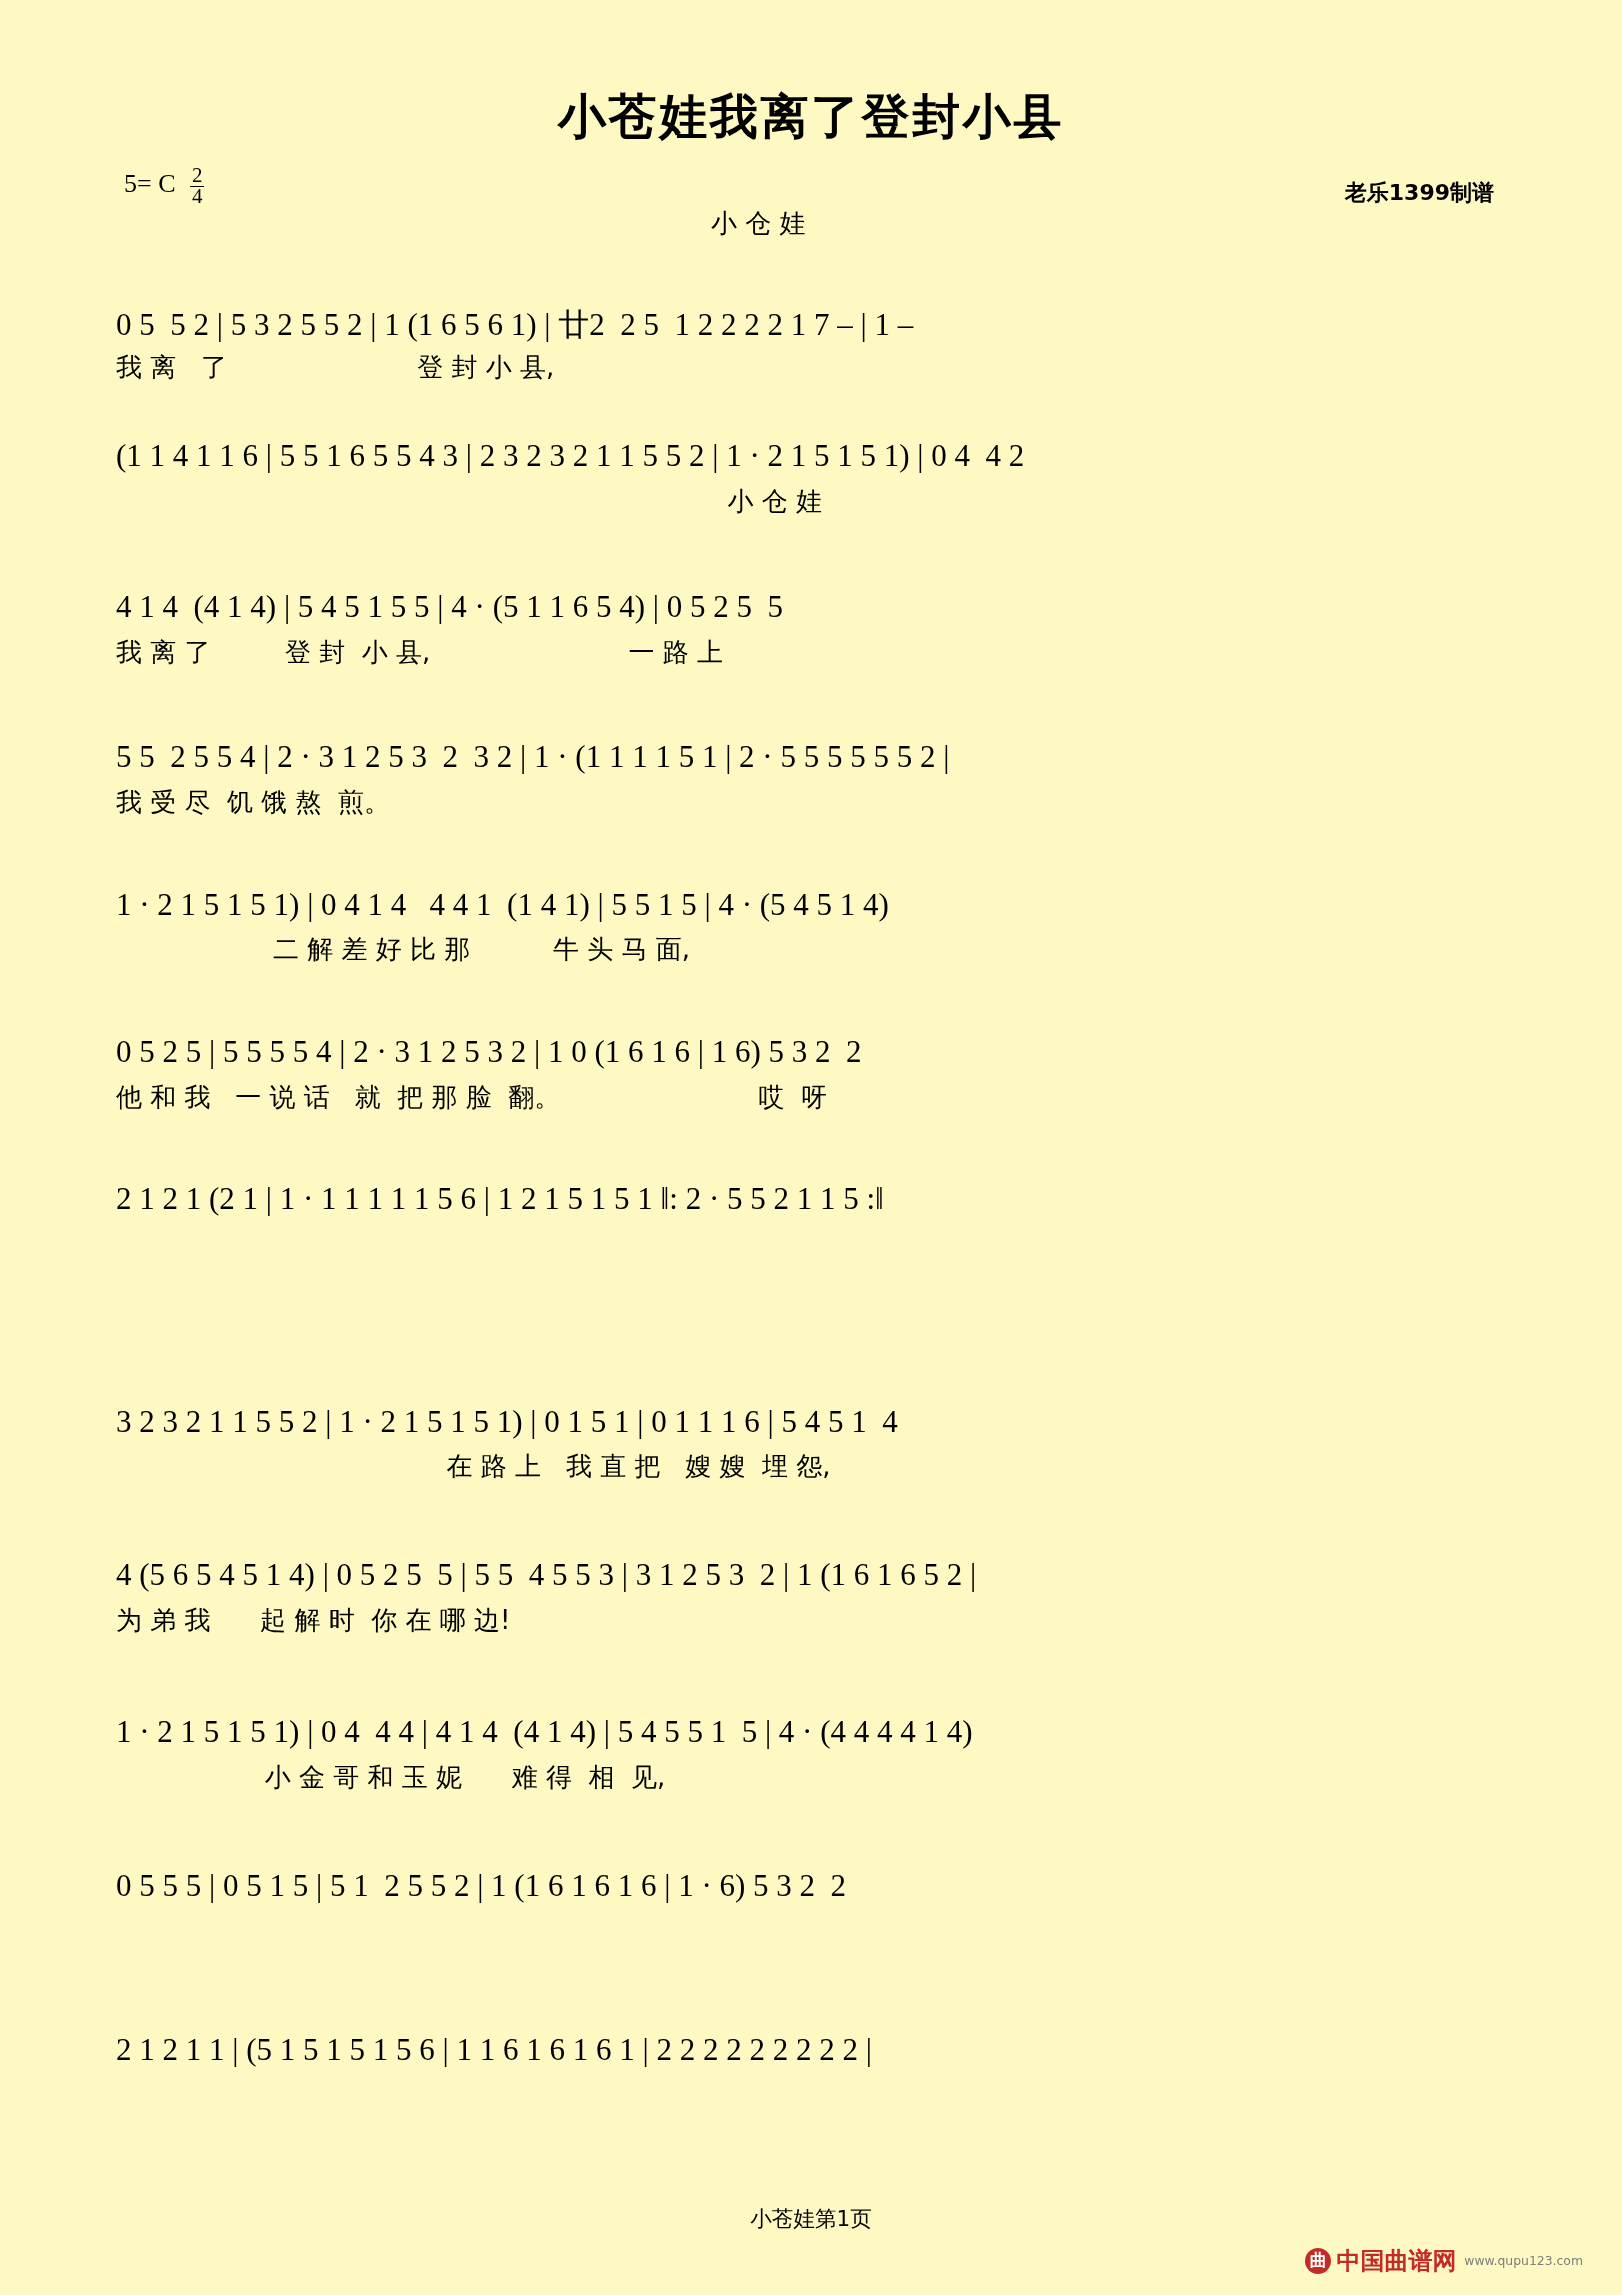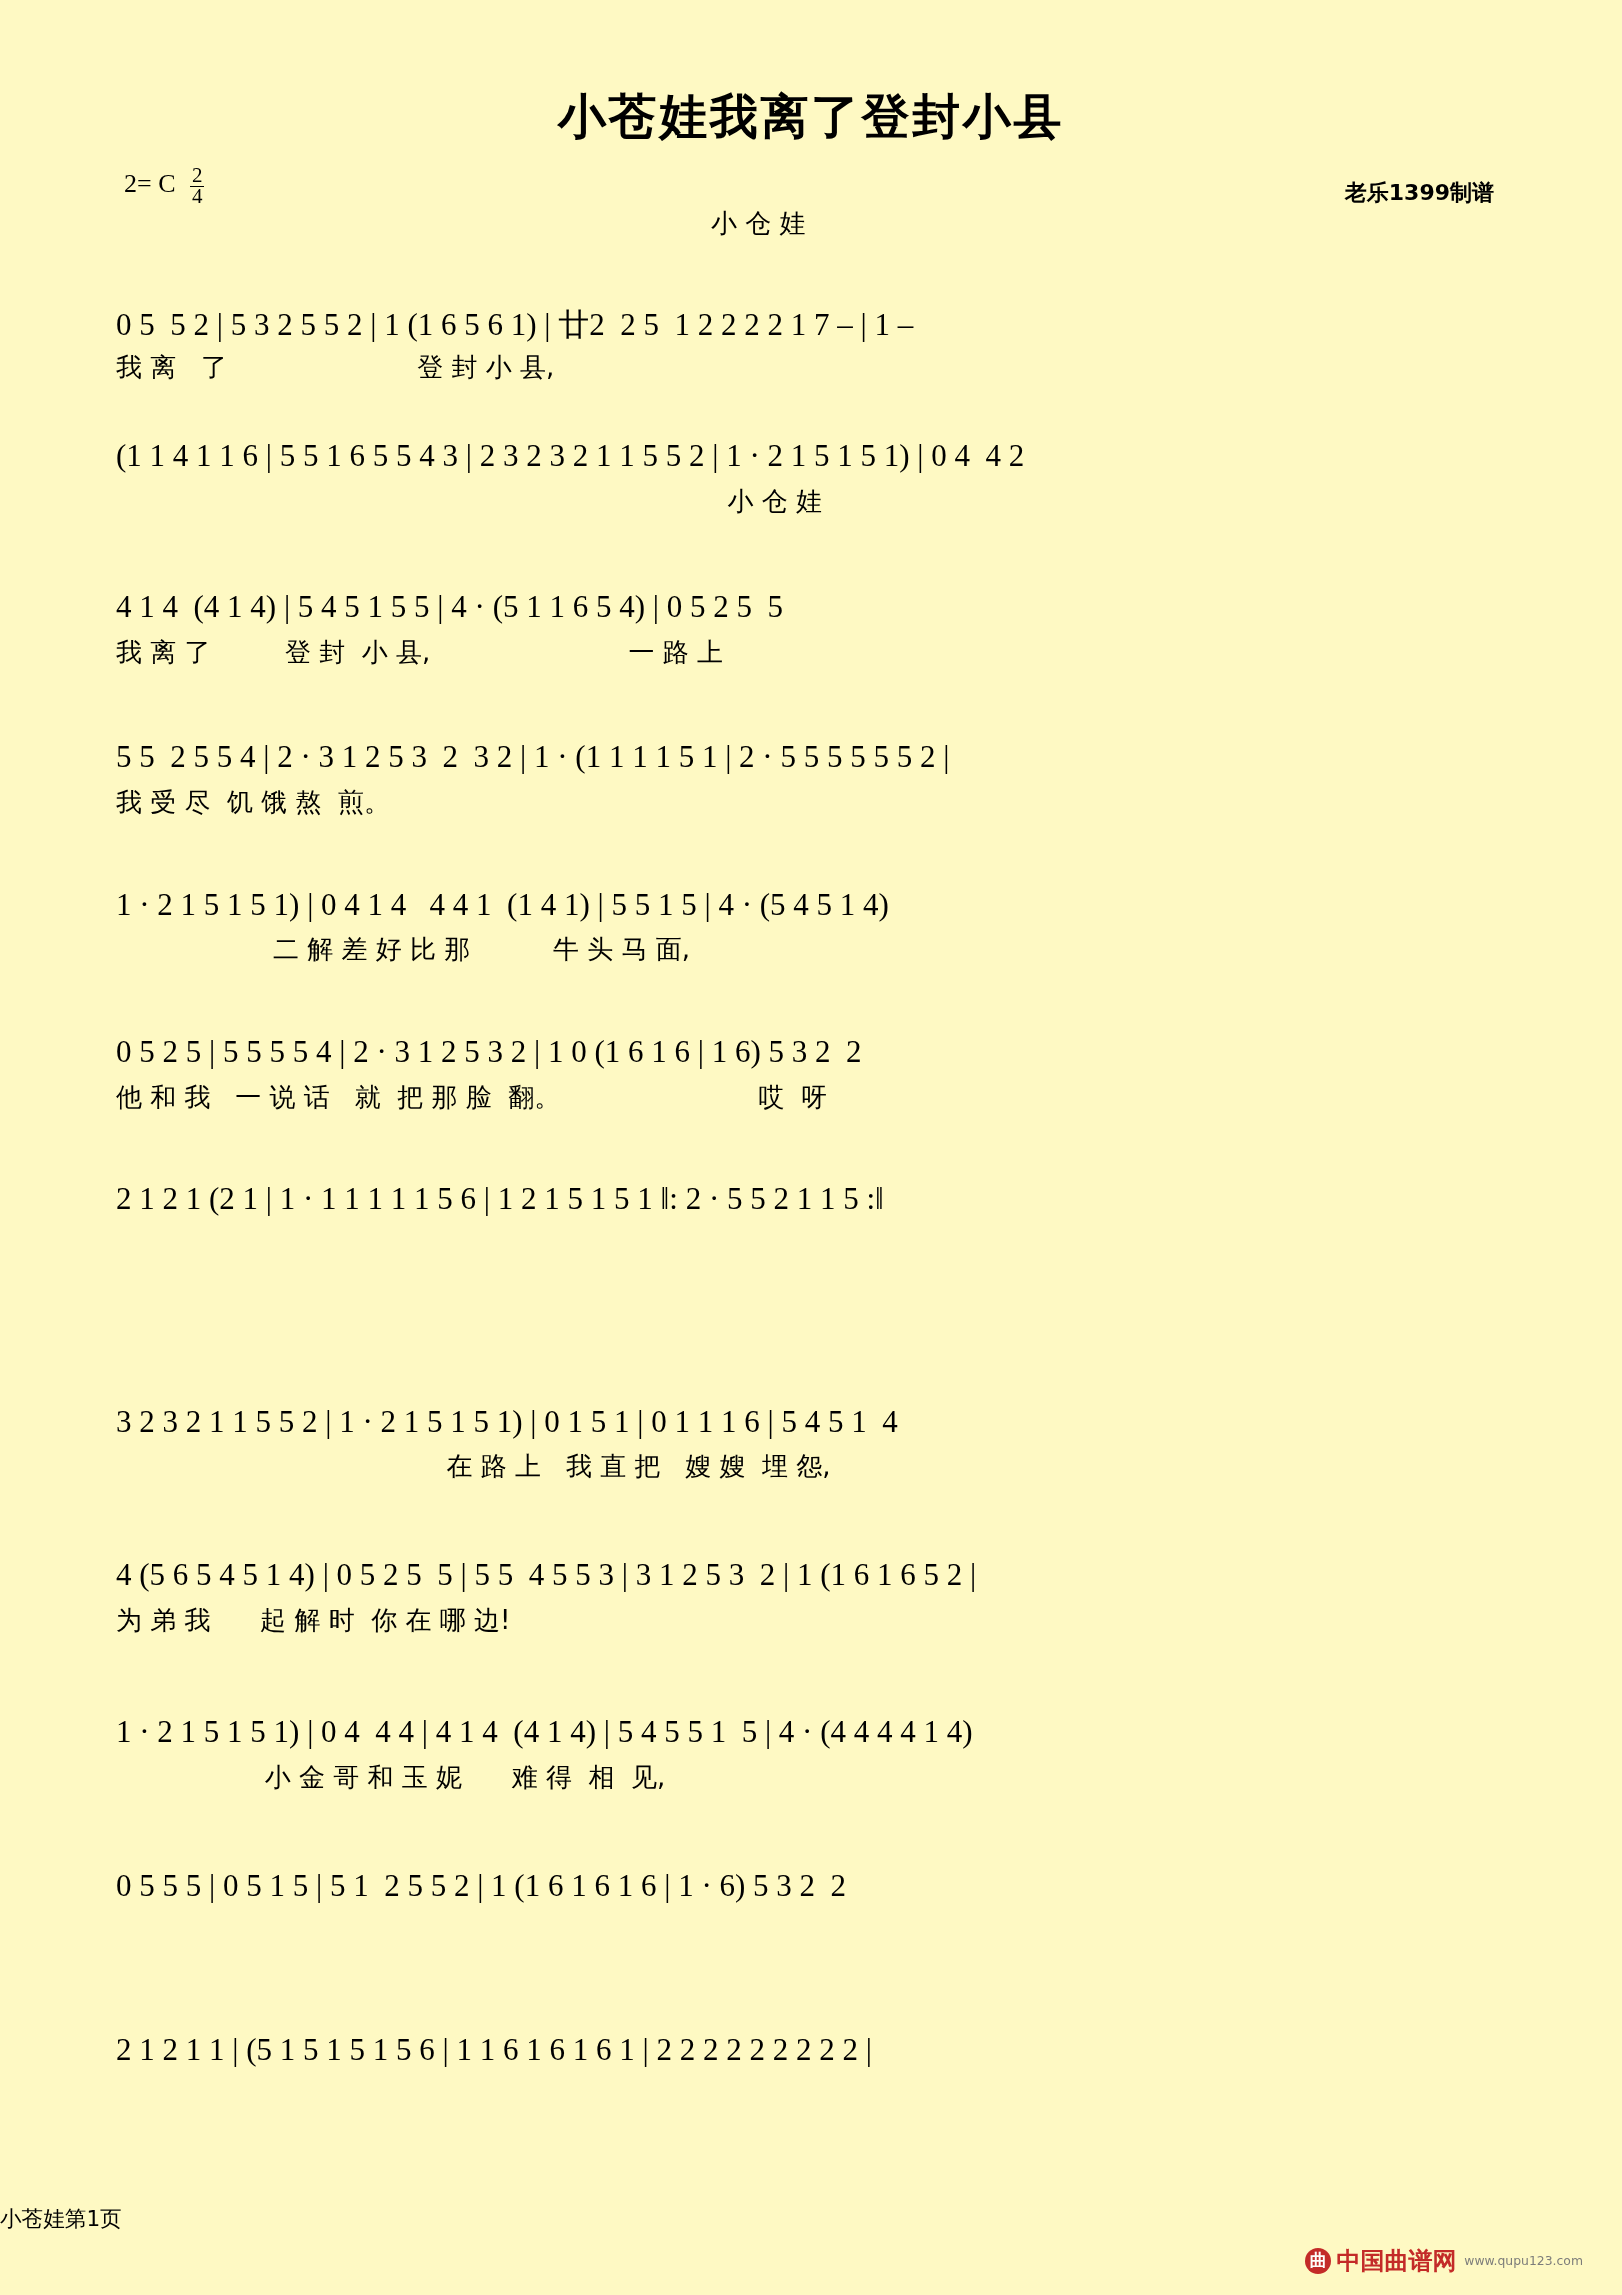--- a/index.html
+++ b/index.html
@@ -79,20 +79,21 @@
     font-family: "DejaVu Sans", sans-serif;
     font-size: 26px;
     white-space: pre;
     color: #000;
   }
   .footer {
     position: absolute;
     left: 0;
     top: 2204px;
     width: 1622px;
+    text-align: center;
     font-family: "DejaVu Sans", sans-serif;
     font-size: 21.6px;
   }
   
   .watermark {
     position: absolute;
     right: 39px;
     bottom: 18.3px;
     display: flex;
     align-items: center;
@@ -123,21 +124,21 @@
   }
 </style>
 </head>
 <body>
 
 <div class="sheet">
 
   <div class="title">小苍娃我离了登封小县</div>
 
   <div class="keysig">
-    <span>2= C</span>
+    <span>5= C</span>
     <span class="frac">
       <span class="num">2</span>
       <span class="den">4</span>
     </span>
   </div>
 
   <div class="composer">老乐1399制谱</div>
 
   <div class="lyric" style="top:206px;">                                                                        小 仓 娃</div>
 

